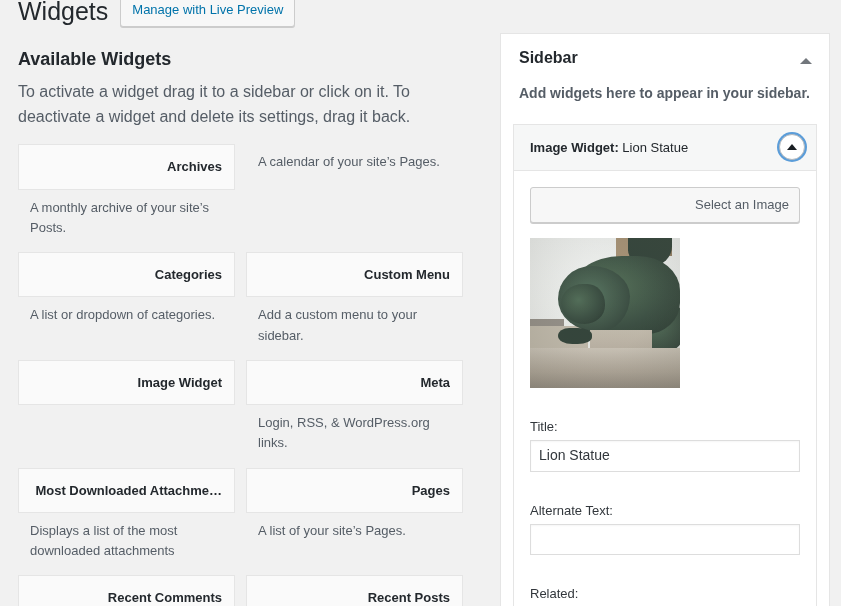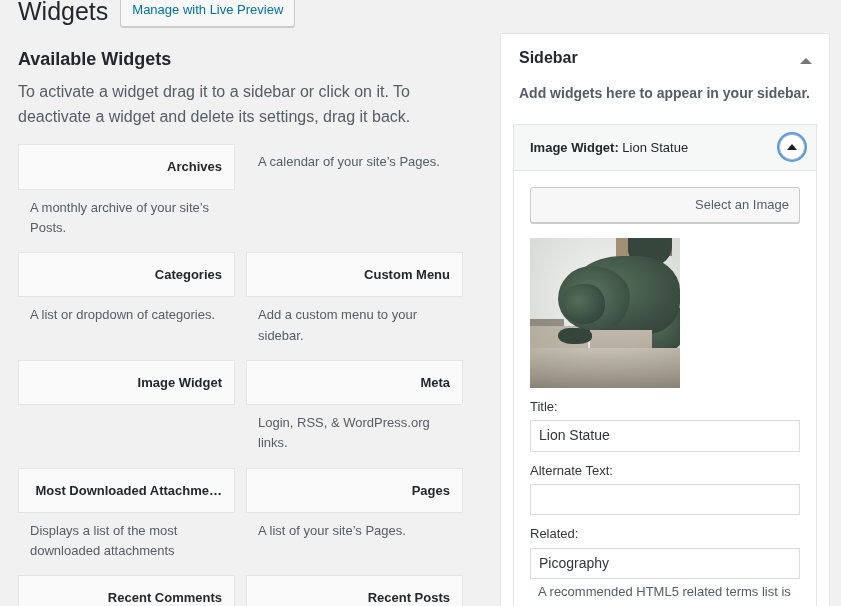--- a/index.html
+++ b/index.html
@@ -295,21 +295,21 @@
     background: #2b3c32;
     border-radius: 0 0 46% 54% / 0 0 58% 46%;
   }
   #image-preview .vignette {
     position: absolute;
     inset: 0;
     background: radial-gradient(ellipse at 50% 45%, rgba(255,255,255,0.05) 40%, rgba(120,120,110,0.18) 100%);
   }
 
   
-  .field-group { margin-top: 10px; }
+  .field-group { margin-top: 30px; }
   .field-label {
     display: block;
     font-size: 13px;
     color: #32373c;
     margin-bottom: 4px;
     line-height: 1.4;
   }
   .field-input {
     width: 100%;
     border: 1px solid #ddd;

